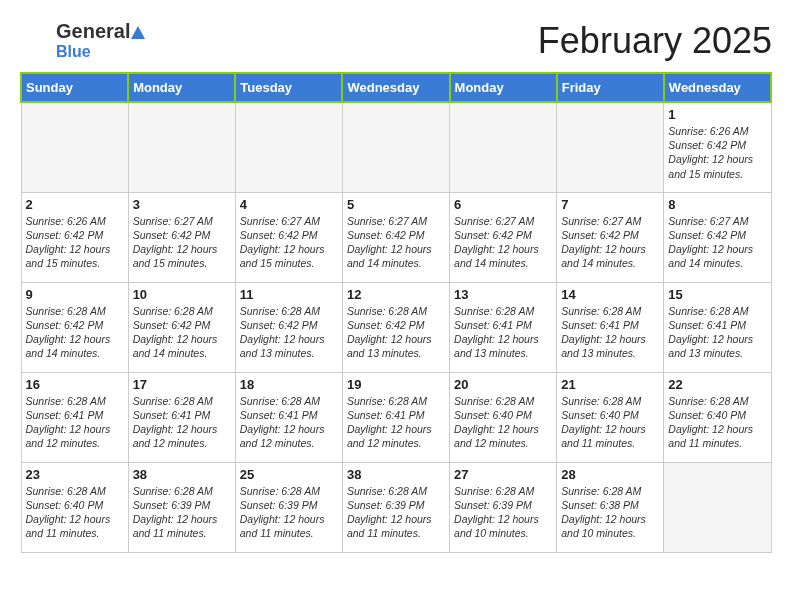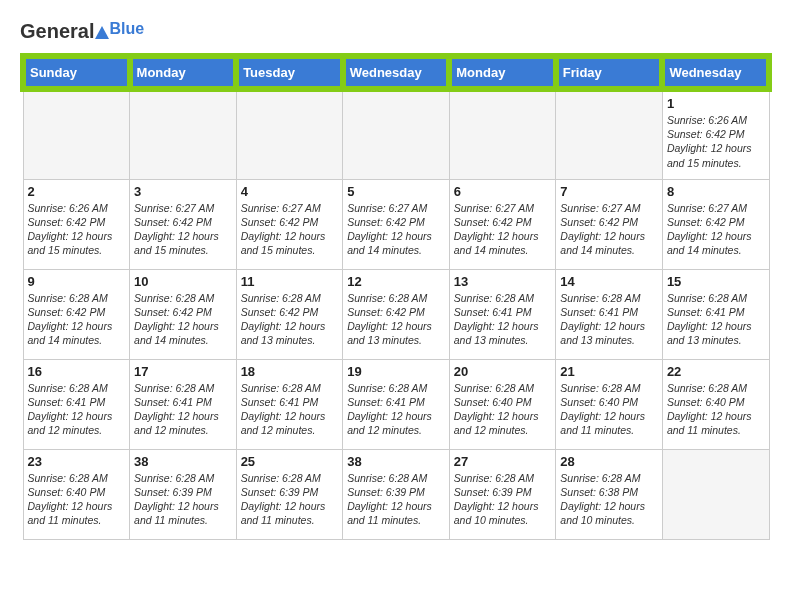--- a/index.html
+++ b/index.html
@@ -11,21 +11,23 @@
       padding: 20px;
     }
     .header-area {
       display: flex;
       justify-content: space-between;
       align-items: flex-start;
       margin-bottom: 10px;
     }
     .logo {
       display: flex;
+      flex-direction: column;
       align-items: flex-start;
+      margin-left: 36px;
     }
     .title-area {
       text-align: right;
     }
     .month-title {
       font-size: 36px;
       font-weight: normal;
       color: #222;
     }
     .location-title {
@@ -37,21 +39,21 @@
       border-collapse: collapse;
       table-layout: fixed;
     }
     .calendar thead tr th {
       background: #3a7bd5;
       color: #fff;
       font-size: 13px;
       font-weight: bold;
       padding: 6px 4px;
       text-align: left;
-      border: 6px solid #84cc16;
+      border: 2px solid #84cc16;
     }
     .calendar tbody tr td {
       vertical-align: top;
       border: 1px solid #ccc;
       padding: 4px 4px;
       height: 90px;
       width: calc(100% / 7);
       background: #fff;
     }
     .calendar tbody tr td.other-month {
@@ -99,20 +101,21 @@
 
 <div class="header-area">
   <div class="logo">
     <div class="logo-wrapper">
       <span class="logo-text-general">General</span>
       <span class="logo-triangle"></span>
     </div>
     <span class="logo-text-blue">Blue</span>
   </div>
   <div class="title-area">
+    <div class="month-title">February 2025</div>
   </div>
 </div>
 
 <table class="calendar">
   <thead>
     <tr>
     <th>Sunday</th>
         <th>Monday</th>
         <th>Tuesday</th>
         <th>Wednesday</th>

